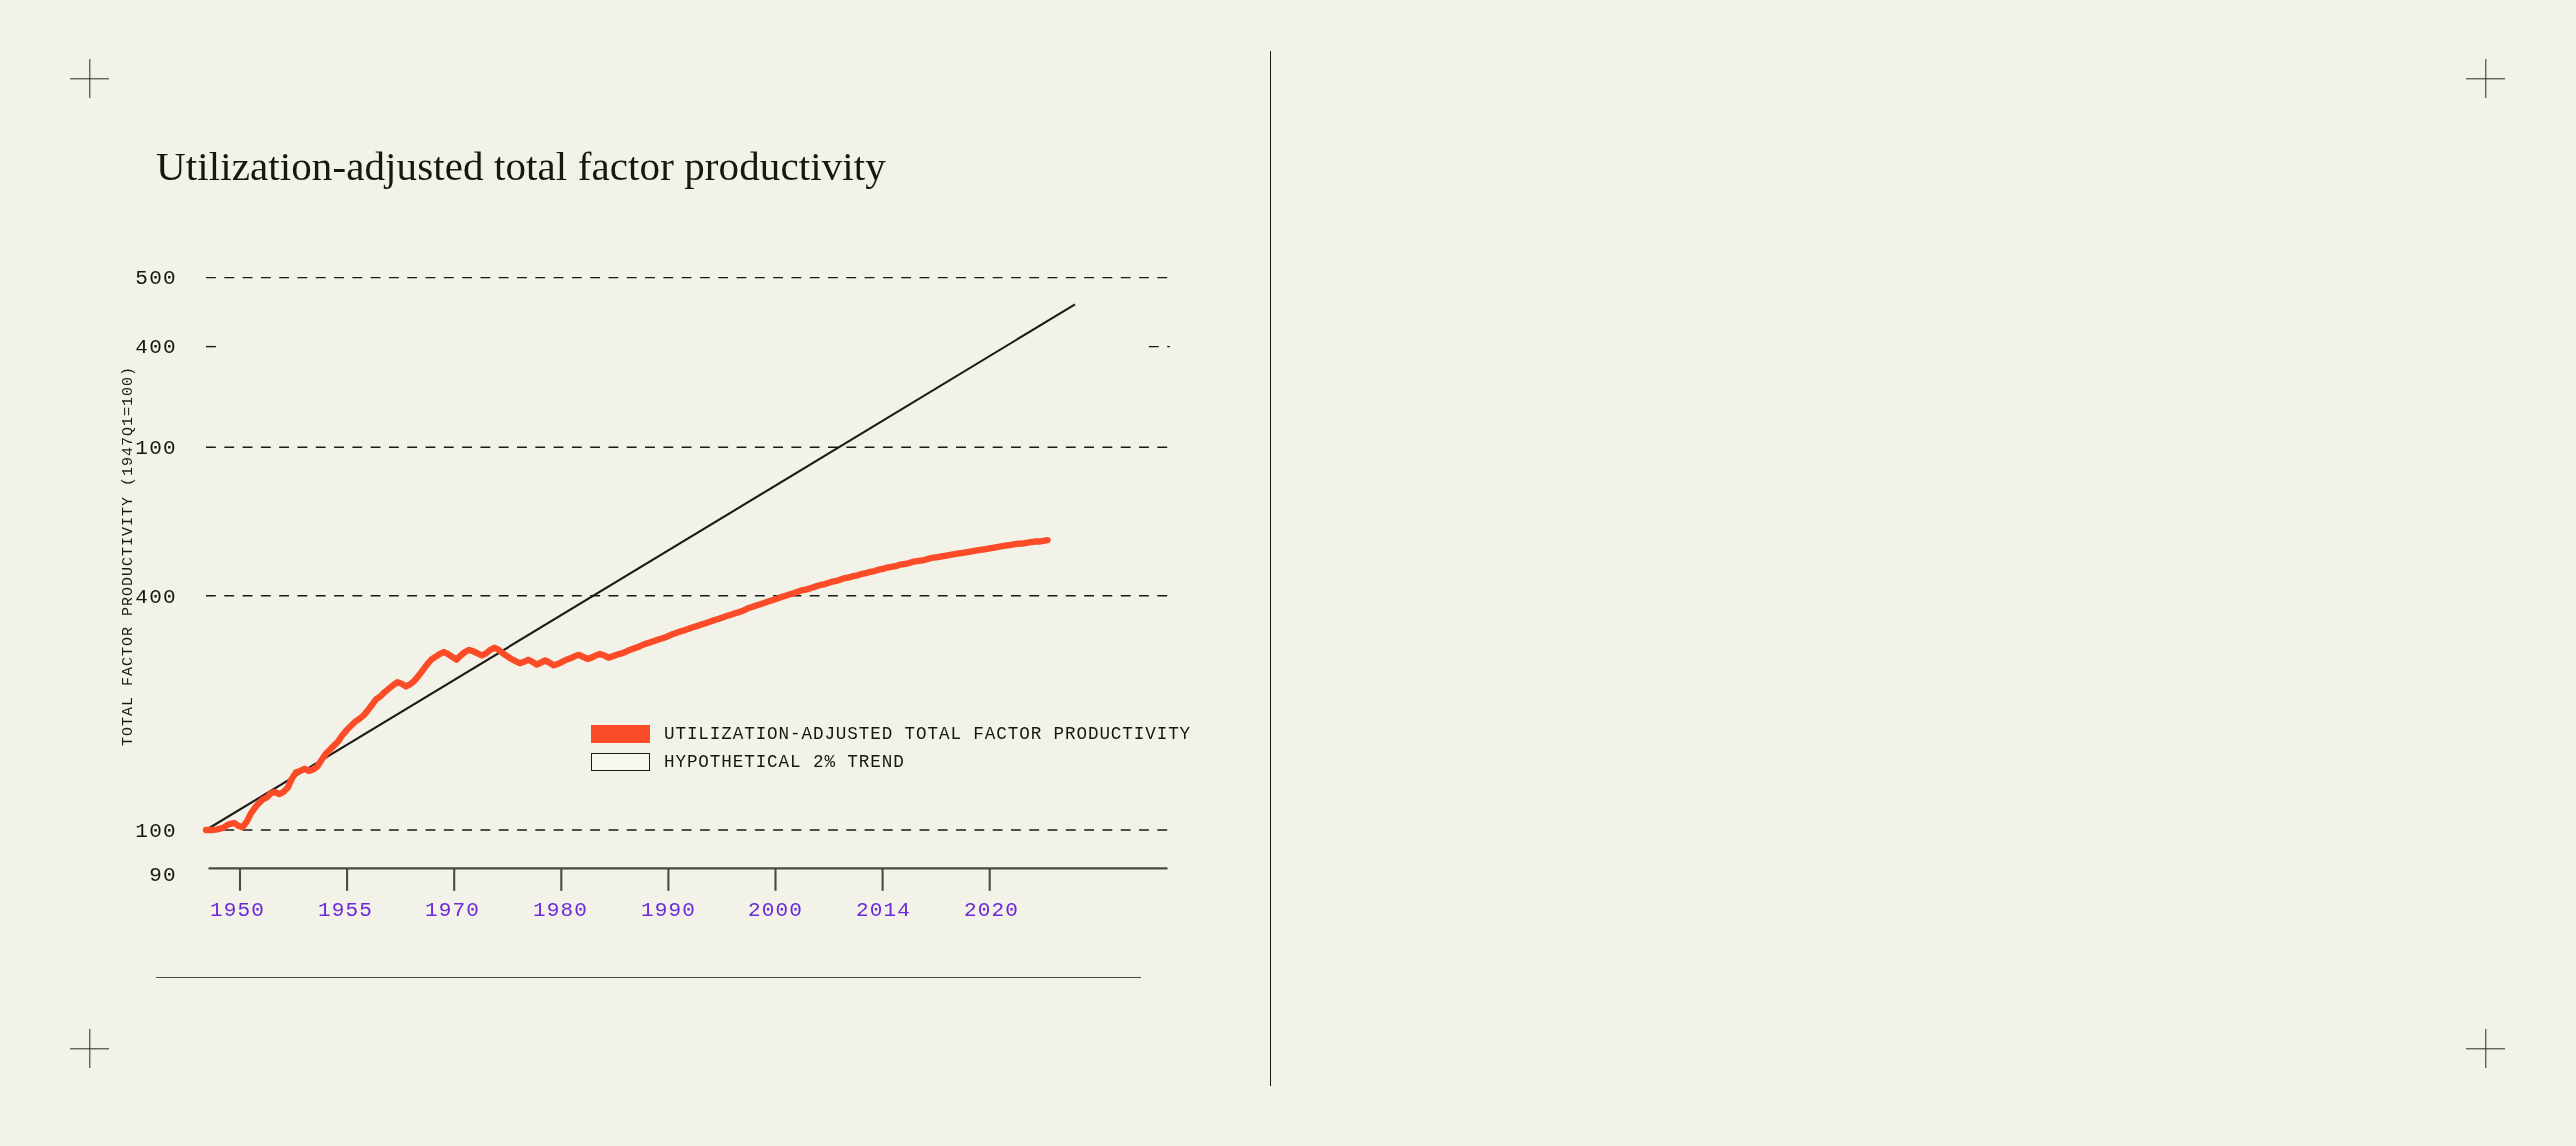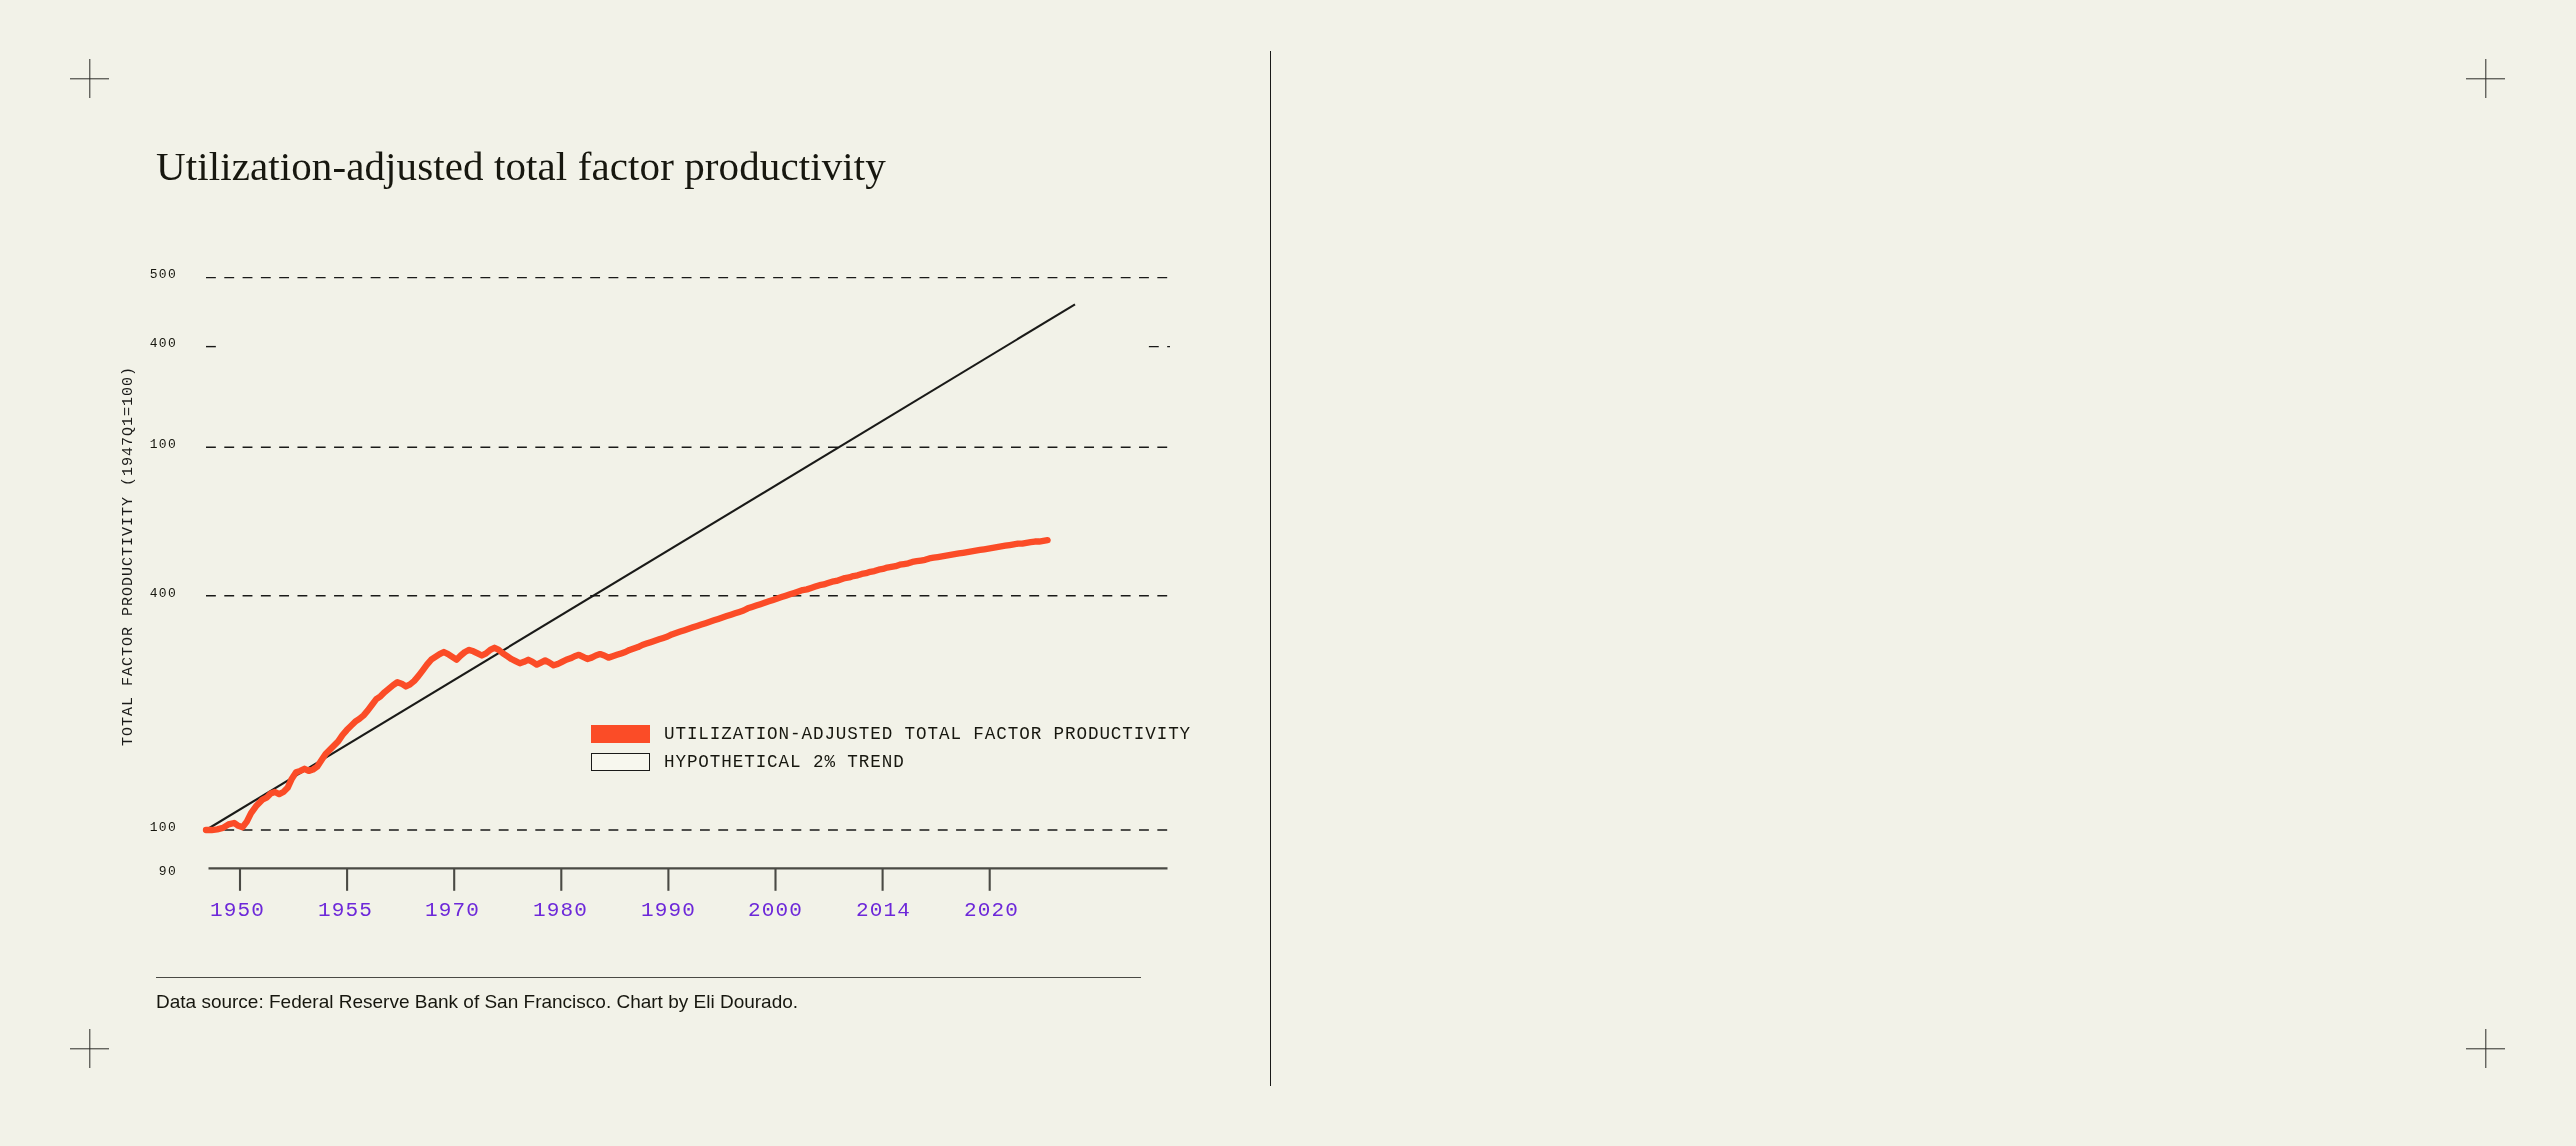--- a/index.html
+++ b/index.html
@@ -43,21 +43,21 @@
     color:#1a1a18;
     white-space:nowrap;
     transform-origin:0 0;
     transform:rotate(-90deg);
   }
   #ytitle-left{left:120px;top:739px;}
 
   .ytick{
     position:absolute;
     font-family:"Liberation Mono", monospace;
-    font-size:13px;
+    font-size:21px;
     letter-spacing:1.3px;
     color:#17170f;
     text-align:right;
     white-space:nowrap;
   }
   .xtick{
     position:absolute;
     font-family:"Liberation Mono", monospace;
     font-size:21px;
     letter-spacing:1.1px;
@@ -160,21 +160,20 @@
       <span class="legend-swatch sw-series"></span>
       <span class="legend-label">UTILIZATION-ADJUSTED TOTAL FACTOR PRODUCTIVITY</span>
     </div>
     <div class="legend-row">
       <span class="legend-swatch sw-trend"></span>
       <span class="legend-label">HYPOTHETICAL 2% TREND</span>
     </div>
   </div>
 
   <div class="footer-rule" id="rule-left"></div>
-  <div class="footer-text" id="foot-left">Data source: Federal Reserve Bank of San Francisco. Chart by Eli Dourado.</div>
 </div>
 
 <div class="panel" id="panel-right">
 
   <div class="ytick" style="left:1295px;top:859px;width:162px;">-0.005</div>
 
 </div>
 
 
 </body></html>

